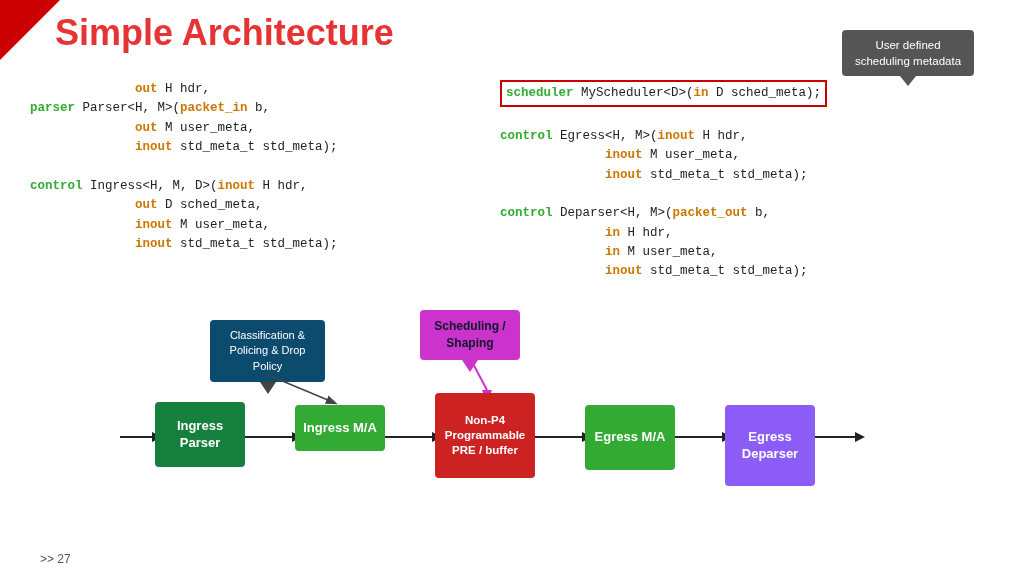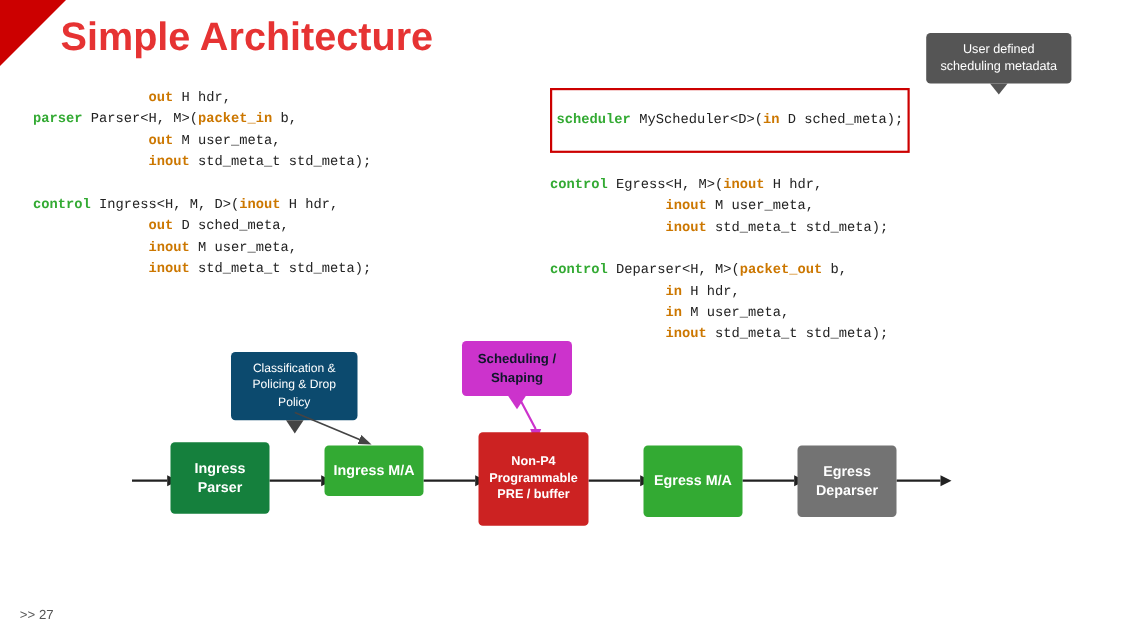--- a/index.html
+++ b/index.html
@@ -56,21 +56,21 @@
       width: 520px;
     }
 
     .kw-green { color: #33aa33; font-weight: bold; }
     .kw-orange { color: #cc7700; font-weight: bold; }
     .normal { color: #222; }
 
     .scheduler-box {
       display: inline-block;
       border: 2px solid #cc0000;
-      padding: 18px 4px;
+      padding: 2px 4px;
       background: #fff;
     }
 
     
     .tooltip-bubble {
       position: absolute;
       top: 30px;
       right: 50px;
       background: #555;
       color: #fff;
@@ -141,25 +141,25 @@
 
     .box-egress-ma {
       background: #33aa33;
       left: 585px;
       top: 95px;
       width: 90px;
       height: 65px;
     }
 
     .box-egress-deparser {
-      background: #737373;
+      background: #8b5cf6;
       left: 725px;
       top: 95px;
       width: 90px;
-      height: 65px;
+      height: 81px;
     }
 
     
     .callout-classification {
       position: absolute;
       left: 210px;
       top: 10px;
       width: 115px;
       background: #0c4a6e;
       color: #fff;
@@ -211,21 +211,21 @@
       top: 0;
       left: 0;
       width: 100%;
       height: 100%;
       pointer-events: none;
     }
 
     .page-num {
       position: absolute;
       bottom: 10px;
-      left: 18px;
+      left: 40px;
       font-size: 12px;
       color: #555;
     }
   </style>
 </head>
 <body>
 
 <div class="top-triangle"></div>
 
 <h1 class="page-title">Simple Architecture</h1>

